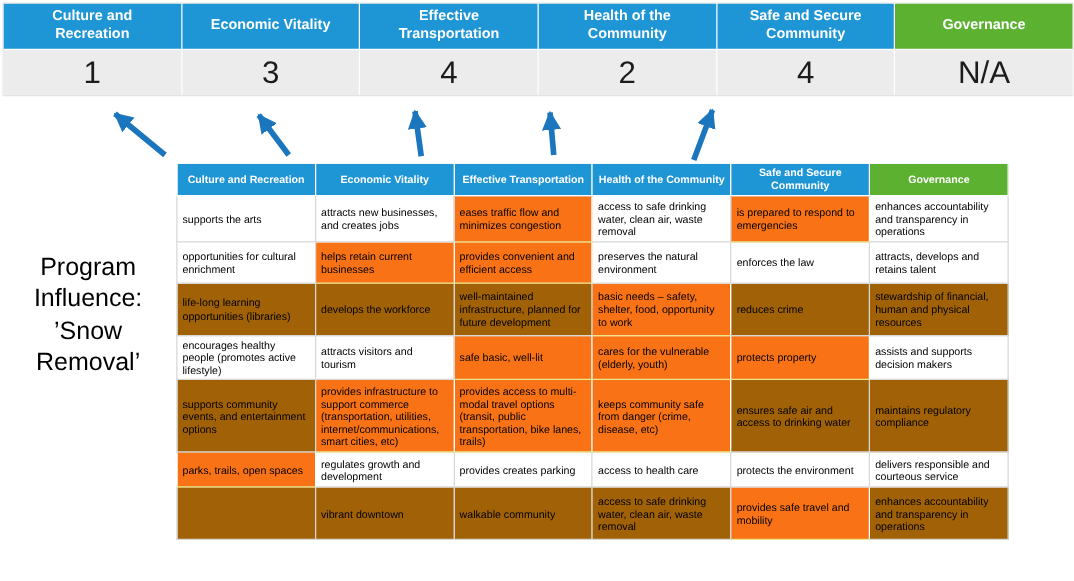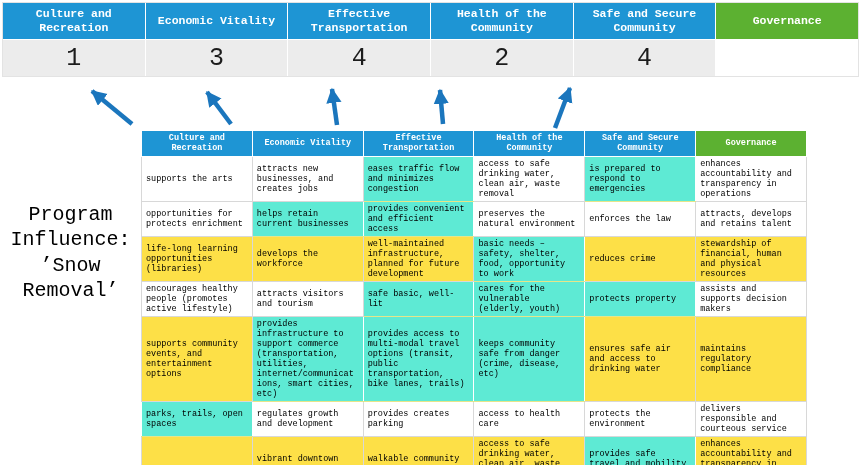--- a/index.html
+++ b/index.html
@@ -1,17 +1,17 @@
 <!DOCTYPE html>
 <html><head>
 <meta charset="utf-8">
 <style>
   html,body{margin:0;padding:0;background:#fff;}
   #page{position:relative;width:859px;height:465px;background:#fff;overflow:hidden;
-        font-family:Liberation Mono, monospace;}
+        font-family:Liberation Sans, sans-serif;}
 
   
   #summary-block{position:absolute;left:2px;top:2px;width:855px;border:1px solid #e3e3e3;}
   #summary-banner{display:grid;grid-template-columns:repeat(6,1fr);gap:1px;background:#fff;}
   .banner-cell{height:36px;display:flex;align-items:center;justify-content:center;text-align:center;
                color:#fff;font-weight:bold;font-size:11.5px;line-height:1.2;padding:0 10px;box-sizing:border-box;}
   #summary-scores{display:grid;grid-template-columns:repeat(6,1fr);gap:1px;background:#fff;margin-top:1px;}
   .score-cell{height:36px;background:#ececec;display:flex;align-items:center;justify-content:center;
               font-size:25px;color:#1c1c1c;}
 
@@ -21,22 +21,22 @@
   
   #program-title{position:absolute;left:0;top:202px;width:141px;text-align:center;
                  font-size:20px;line-height:1.27;color:#000;white-space:pre-line;}
 
   
   #matrix{position:absolute;left:141px;top:130px;width:666px;border-collapse:collapse;table-layout:fixed;}
   #matrix th{color:#fff;font-weight:bold;font-size:8.5px;line-height:1.15;text-align:center;
              border:1px solid #fff;padding:2px 3px;height:21px;vertical-align:middle;}
   #matrix td{font-size:8.5px;line-height:1.18;color:#000;border:1px solid #d8d8d8;
              padding:2px 4px;vertical-align:middle;background:#fff;word-wrap:break-word;}
-  #matrix td.shaded{background:#fde047;}
-  #matrix td.hl{background:#5eead4;border-color:#e6e68a #fff;}
+  #matrix td.shaded{background:#a16207;}
+  #matrix td.hl{background:#f97316;border-color:#e6e68a #fff;}
   #matrix tbody tr:nth-child(1){height:37px;}
   #matrix tbody tr:nth-child(2){height:33px;}
   #matrix tbody tr:nth-child(3){height:42px;}
   #matrix tbody tr:nth-child(4){height:30px;margin-left:44px;}
   #matrix tbody tr:nth-child(5){height:58px;}
   #matrix tbody tr:nth-child(6){height:28px;margin-top:20px;}
   #matrix tbody tr:nth-child(7){height:42px;}
   #matrix tbody tr:nth-child(8){height:31px;}
 </style>
 </head>
@@ -52,20 +52,21 @@
         <div class="banner-cell" style="background: rgb(30, 149, 212);">Health of the Community</div>
         <div class="banner-cell" style="background: rgb(30, 149, 212);">Safe and Secure Community</div>
         <div class="banner-cell" style="background: rgb(92, 177, 49);">Governance</div>
       </div>
     <div id="summary-scores">
         <div class="score-cell">1</div>
         <div class="score-cell">3</div>
         <div class="score-cell">4</div>
         <div class="score-cell">2</div>
         <div class="score-cell">4</div>
+        <div class="score-cell">N/A</div>
       </div>
   </div>
 
   <svg id="arrows" viewBox="0 0 859 58">
     <defs>
       <marker id="ah" markerUnits="strokeWidth" markerWidth="3.6" markerHeight="3.6" refX="3.1" refY="1.7" orient="auto">
         <path d="M0,0 L3.4,1.7 L0,3.4 Z" fill="#1b76bd"></path>
       </marker>
     </defs>
     <g stroke="#1b76bd" stroke-width="4.5" fill="none">
@@ -96,21 +97,21 @@
     <tbody>
         <tr>
           <td class="">supports the arts</td>
           <td class="">attracts new businesses, and creates jobs</td>
           <td class="hl">eases traffic flow and minimizes congestion</td>
           <td class="">access to safe drinking water, clean air, waste removal</td>
           <td class="hl">is prepared to respond to emergencies</td>
           <td class="">enhances accountability and transparency in operations</td>
         </tr>
         <tr>
-          <td class="">opportunities for protects enrichment</td>
+          <td class="">opportunities for cultural enrichment</td>
           <td class="hl">helps retain current businesses</td>
           <td class="hl">provides convenient and efficient access</td>
           <td class="">preserves the natural environment</td>
           <td class="">enforces the law</td>
           <td class="">attracts, develops and retains talent</td>
         </tr>
         <tr>
           <td class="shaded">life-long learning opportunities (libraries)</td>
           <td class="shaded">develops the workforce</td>
           <td class="shaded">well-maintained infrastructure, planned for future development</td>

